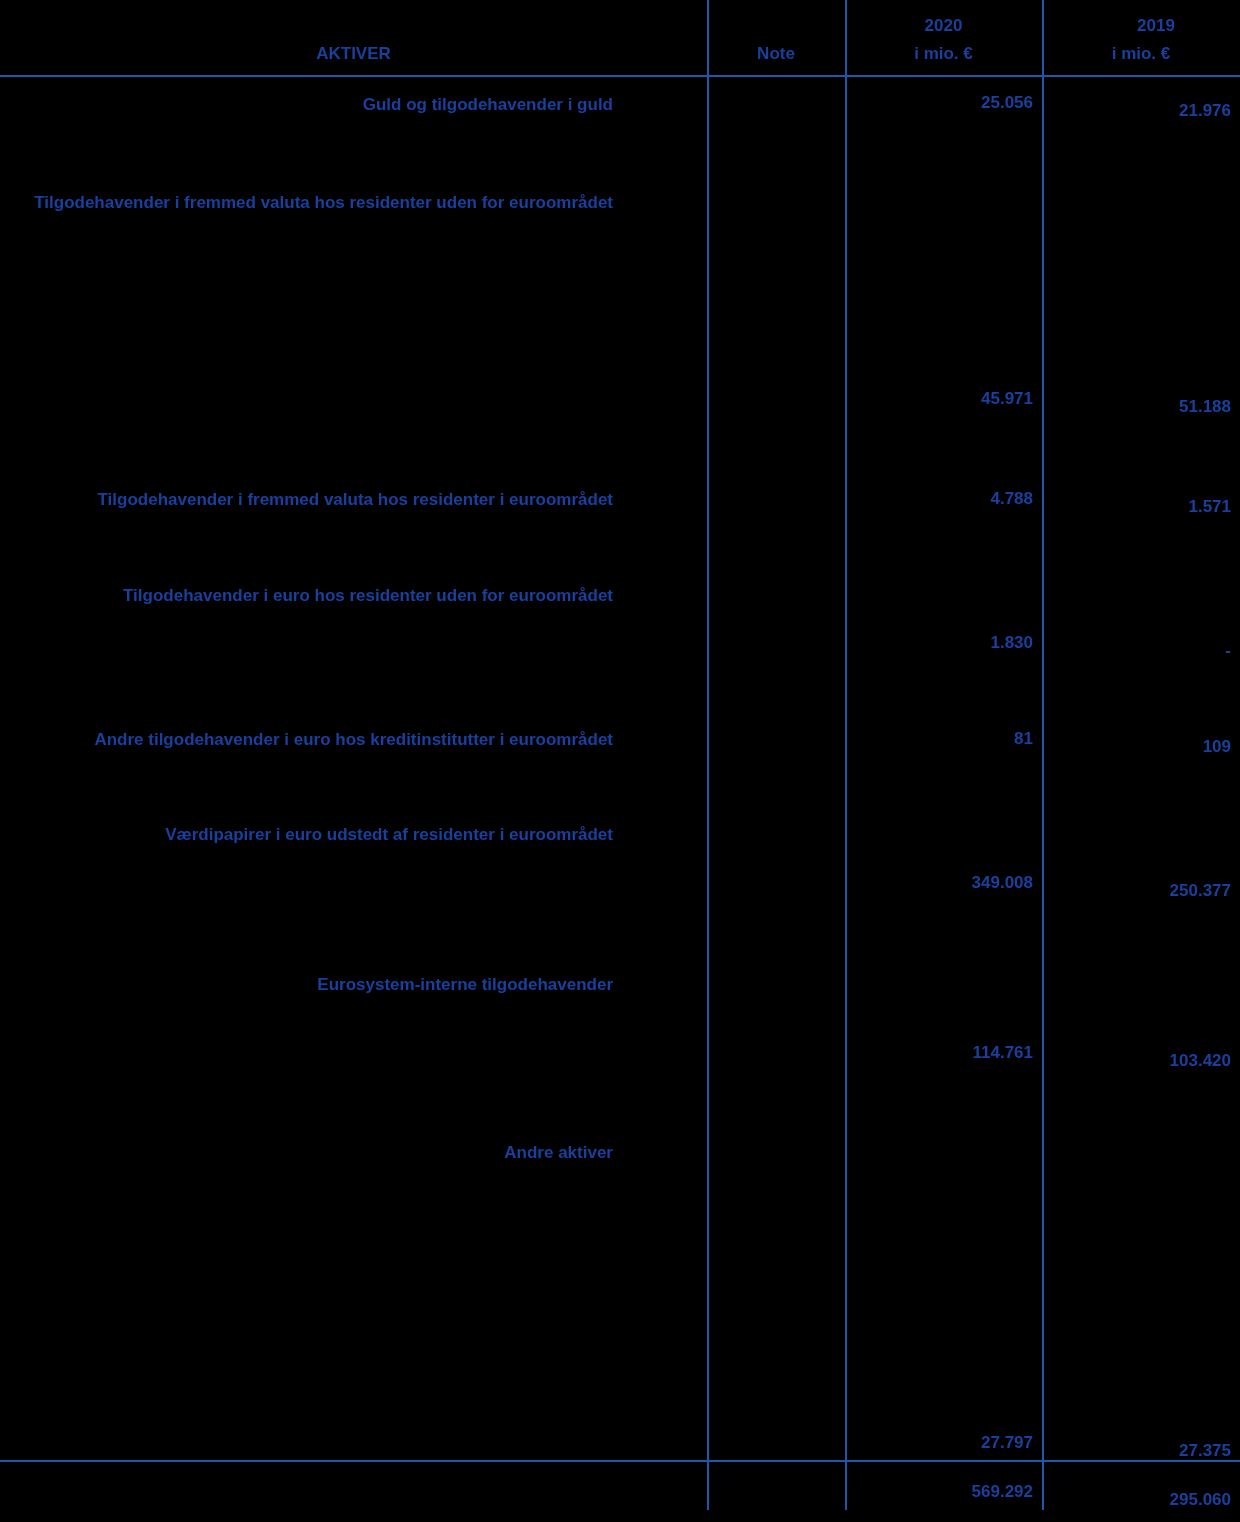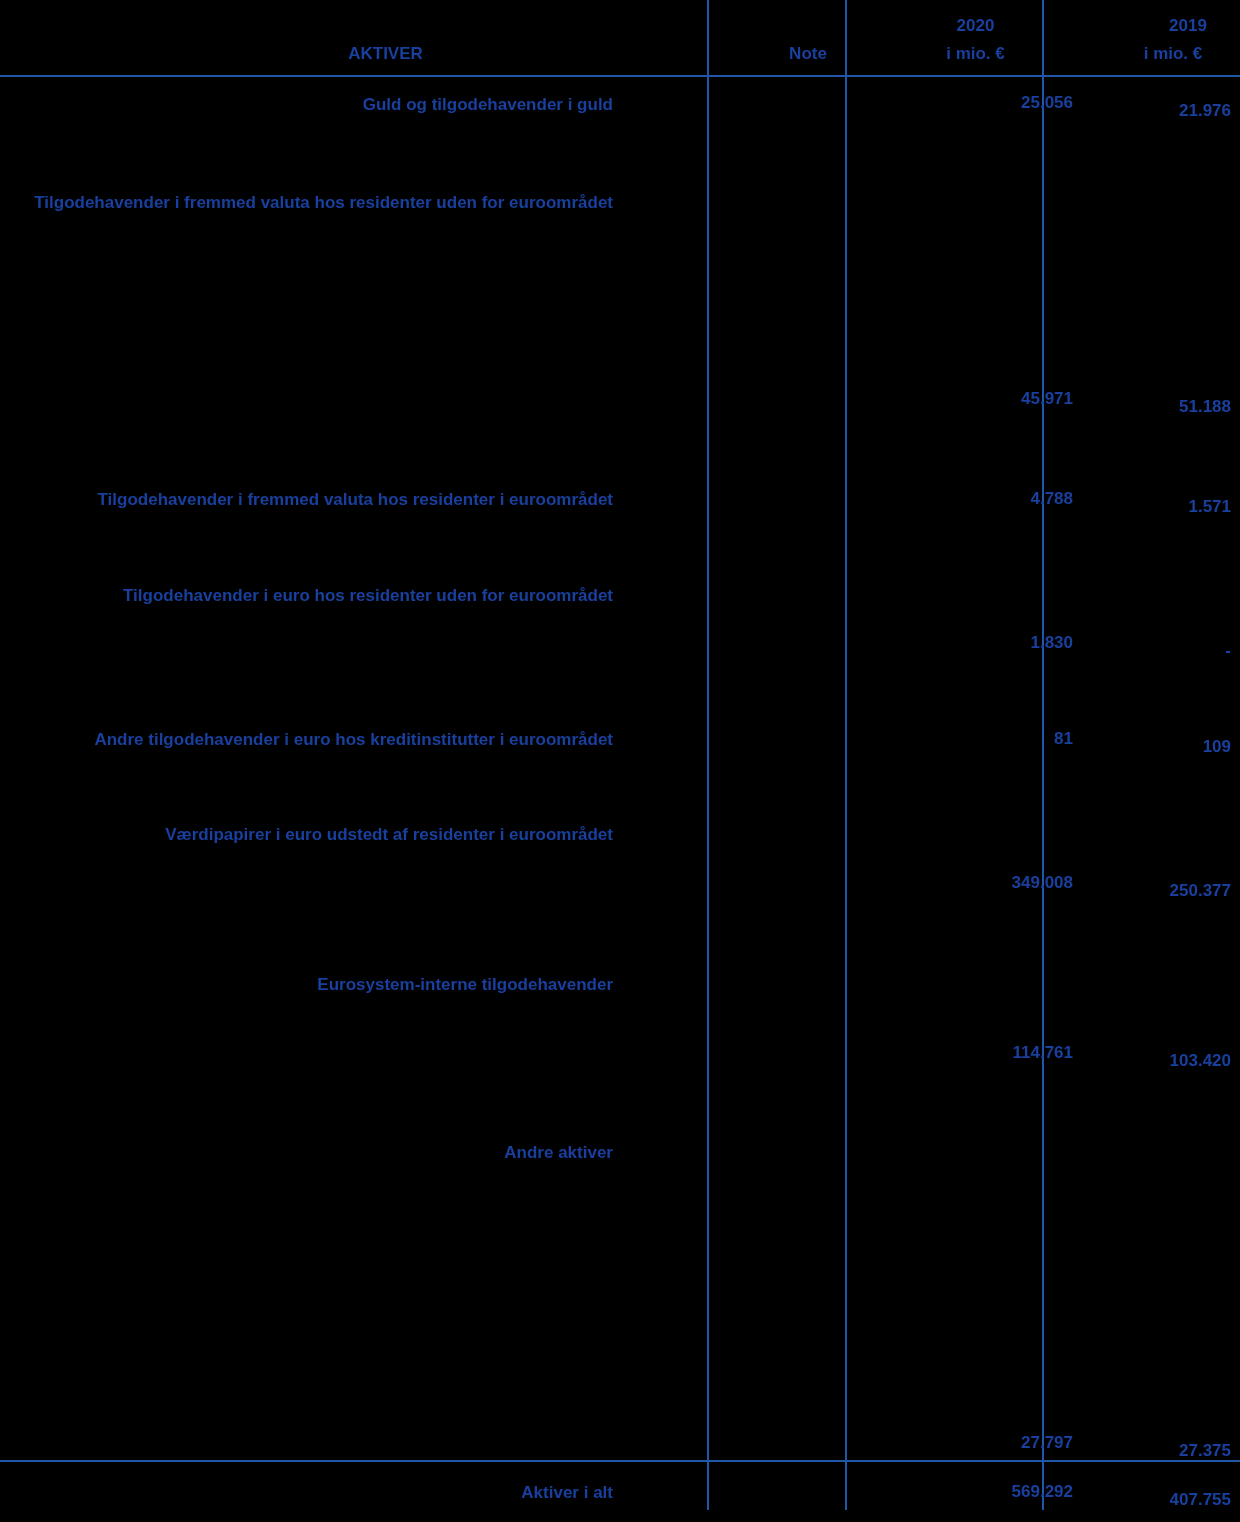--- a/index.html
+++ b/index.html
@@ -29,35 +29,34 @@
     position: absolute;
     left: 0;
     width: 1240px;
     height: 2px;
     background: #2157A8;
   }
   .hcell {
     position: absolute;
     text-align: center;
     line-height: 20px;
-    padding-left: 32px;
   }
   .lbl {
     position: absolute;
     left: 13px;
     width: 600px;
     text-align: right;
     line-height: 1.5;
   }
   .val {
     position: absolute;
     text-align: right;
     line-height: 20px;
   }
-  .c2020 { left: 845px; width: 188px; margin-left: 40px; }
+  .c2020 { left: 845px; width: 188px; }
   .c2019 { left: 1043px; width: 188px; margin-top: 8px; }
 </style>
 </head>
 <body>
 
 <div id="canvas">
 
   <div class="vline" style="left:707px"></div>
   <div class="vline" style="left:845px"></div>
   <div class="vline" style="left:1042px"></div>
@@ -97,17 +96,16 @@
   <div class="val c2019" style="top:873px">250.377</div>
 
   <div class="lbl" style="top:972px">Eurosystem-interne tilgodehavender</div>
   <div class="val c2020" style="top:1043px">114.761</div>
   <div class="val c2019" style="top:1043px">103.420</div>
 
   <div class="lbl" style="top:1140px">Andre aktiver</div>
   <div class="val c2020" style="top:1433px">27.797</div>
   <div class="val c2019" style="top:1433px">27.375</div>
 
-  <div class="lbl" style="top:1480px">Aktiver i alt</div>
   <div class="val c2020" style="top:1482px">569.292</div>
-  <div class="val c2019" style="top:1482px">407.755</div>
+  <div class="val c2019" style="top:1482px">295.060</div>
 
 </div>
 
 </body></html>

